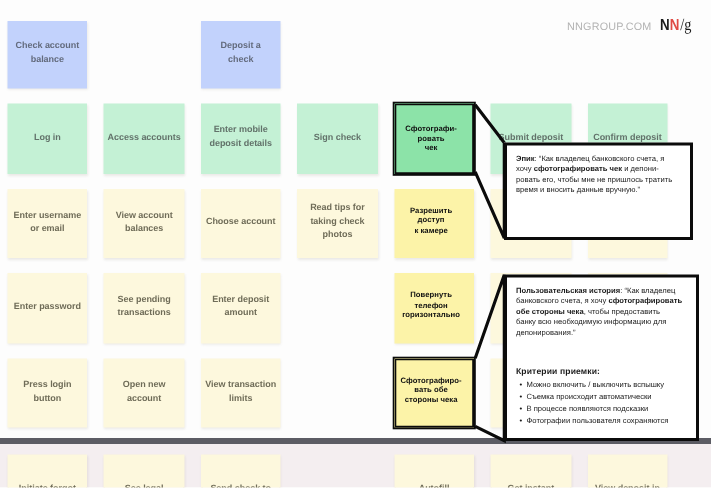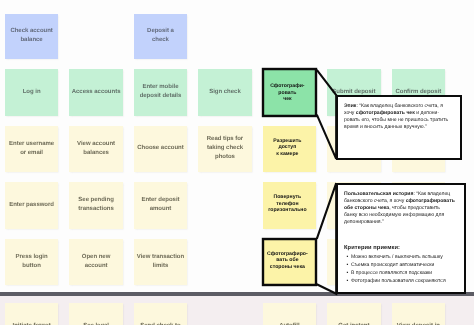--- a/index.html
+++ b/index.html
@@ -248,14 +248,20 @@
       </div>
     <div class="crit-title">Критерии приемки:</div>
     <ul class="crit">
         <li>Можно включить / выключить вспышку</li>
         <li>Съемка происходит автоматически</li>
         <li>В процессе появляются подсказки</li>
         <li>Фотографии пользователя сохраняются</li>
       </ul>
   </div>
 
+  <div class="logo" style="left:378px;top:11.3px;">
+    <span class="site">NNGROUP.COM</span>
+    <span class="mark" style="margin-left:6px;">
+      <span class="n1">N</span><span class="n2">N</span><span class="sg">/g</span>
+    </span>
+  </div>
 
 </div>
 
 </body></html>

